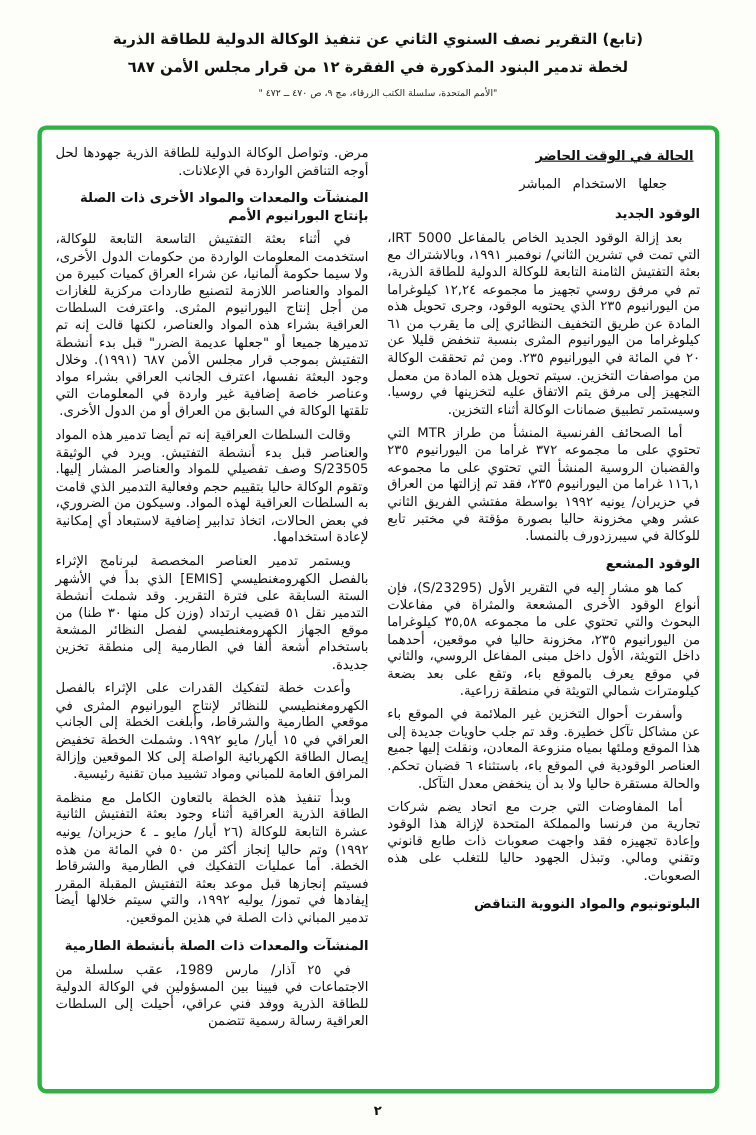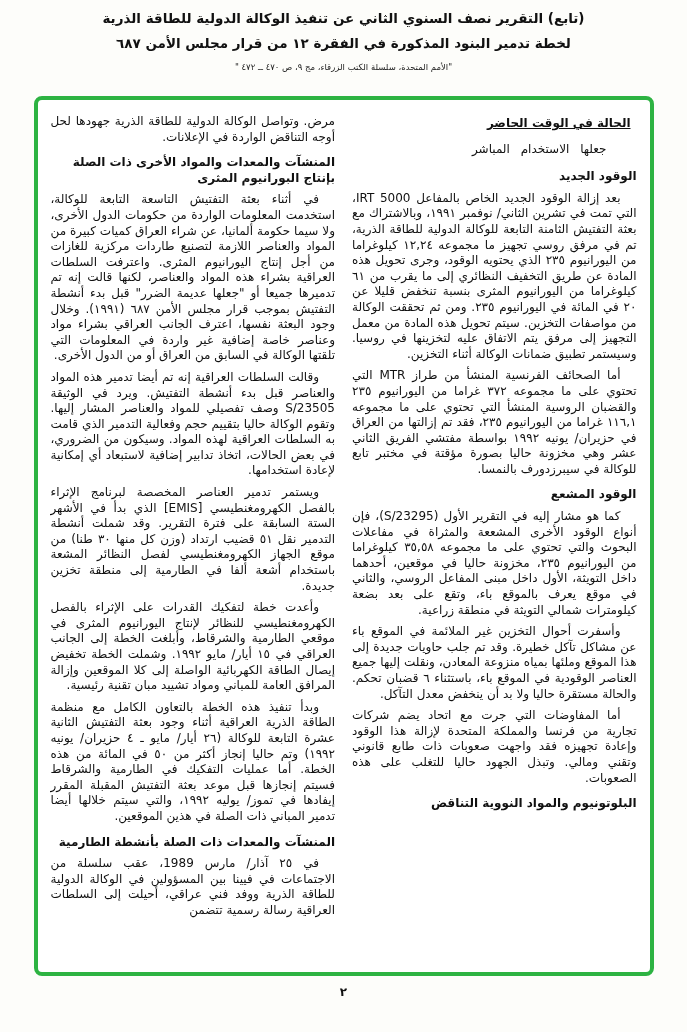--- a/index.html
+++ b/index.html
@@ -8,21 +8,21 @@
     height: 1032px;
     background: #fdfdfa;
     font-family: "DejaVu Sans", sans-serif;
     color: #111;
     overflow: hidden;
   }
   .page {
     width: 687px;
     height: 1032px;
     box-sizing: border-box;
-    padding-top: 6px;
+    padding-top: 24px;
     direction: rtl;
   }
   .doc-header { text-align: center; padding: 0 40px; }
   .doc-header .h-line1,
   .doc-header .h-line2 {
     font-weight: 700;
     font-size: 13.5px;
     line-height: 25px;
   }
   .doc-header .h-line3 {
@@ -107,21 +107,21 @@
         <p class="para">أما الصحائف الفرنسية المنشأ من طراز MTR التي تحتوي على ما مجموعه ٣٧٢ غراما من اليورانيوم ٢٣٥ والقضبان الروسية المنشأ التي تحتوي على ما مجموعه ١١٦,١ غراما من اليورانيوم ٢٣٥، فقد تم إزالتها من العراق في حزيران/ يونيه ١٩٩٢ بواسطة مفتشي الفريق الثاني عشر وهي مخزونة حاليا بصورة مؤقتة في مختبر تابع للوكالة في سيبرزدورف بالنمسا.</p>
         <div class="bold-head">الوقود المشعع</div>
         <p class="para">كما هو مشار إليه في التقرير الأول (S/23295)، فإن أنواع الوقود الأخرى المشععة والمثراة في مفاعلات البحوث والتي تحتوي على ما مجموعه ٣٥,٥٨ كيلوغراما من اليورانيوم ٢٣٥، مخزونة حاليا في موقعين، أحدهما داخل التويثة، الأول داخل مبنى المفاعل الروسي، والثاني في موقع يعرف بالموقع باء، وتقع على بعد بضعة كيلومترات شمالي التويثة في منطقة زراعية.</p>
         <p class="para">وأسفرت أحوال التخزين غير الملائمة في الموقع باء عن مشاكل تآكل خطيرة. وقد تم جلب حاويات جديدة إلى هذا الموقع وملئها بمياه منزوعة المعادن، ونقلت إليها جميع العناصر الوقودية في الموقع باء، باستثناء ٦ قضبان تحكم. والحالة مستقرة حاليا ولا بد أن ينخفض معدل التآكل.</p>
         <p class="para">أما المفاوضات التي جرت مع اتحاد يضم شركات تجارية من فرنسا والمملكة المتحدة لإزالة هذا الوقود وإعادة تجهيزه فقد واجهت صعوبات ذات طابع قانوني وتقني ومالي. وتبذل الجهود حاليا للتغلب على هذه الصعوبات.</p>
         <div class="bold-head">البلوتونيوم والمواد النووية التناقض</div>
       </div>
 
       <div class="col">
         <p class="para no-indent">مرض. وتواصل الوكالة الدولية للطاقة الذرية جهودها لحل أوجه التناقض الواردة في الإعلانات.</p>
-        <div class="bold-head">المنشآت والمعدات والمواد الأخرى ذات الصلة بإنتاج البورانيوم المثرى</div>
+        <div class="bold-head">المنشآت والمعدات والمواد الأخرى ذات الصلة بإنتاج البورانيوم الأمم</div>
         <p class="para">في أثناء بعثة التفتيش التاسعة التابعة للوكالة، استخدمت المعلومات الواردة من حكومات الدول الأخرى، ولا سيما حكومة ألمانيا، عن شراء العراق كميات كبيرة من المواد والعناصر اللازمة لتصنيع طاردات مركزية للغازات من أجل إنتاج اليورانيوم المثرى. واعترفت السلطات العراقية بشراء هذه المواد والعناصر، لكنها قالت إنه تم تدميرها جميعا أو "جعلها عديمة الضرر" قبل بدء أنشطة التفتيش بموجب قرار مجلس الأمن ٦٨٧ (١٩٩١). وخلال وجود البعثة نفسها، اعترف الجانب العراقي بشراء مواد وعناصر خاصة إضافية غير واردة في المعلومات التي تلقتها الوكالة في السابق من العراق أو من الدول الأخرى.</p>
         <p class="para">وقالت السلطات العراقية إنه تم أيضا تدمير هذه المواد والعناصر قبل بدء أنشطة التفتيش. ويرد في الوثيقة S/23505 وصف تفصيلي للمواد والعناصر المشار إليها. وتقوم الوكالة حاليا بتقييم حجم وفعالية التدمير الذي قامت به السلطات العراقية لهذه المواد. وسيكون من الضروري، في بعض الحالات، اتخاذ تدابير إضافية لاستبعاد أي إمكانية لإعادة استخدامها.</p>
         <p class="para">ويستمر تدمير العناصر المخصصة لبرنامج الإثراء بالفصل الكهرومغنطيسي [EMIS] الذي بدأ في الأشهر الستة السابقة على فترة التقرير. وقد شملت أنشطة التدمير نقل ٥١ قضيب ارتداد (وزن كل منها ٣٠ طنا) من موقع الجهاز الكهرومغنطيسي لفصل النظائر المشعة باستخدام أشعة ألفا في الطارمية إلى منطقة تخزين جديدة.</p>
         <p class="para">وأعدت خطة لتفكيك القدرات على الإثراء بالفصل الكهرومغنطيسي للنظائر لإنتاج اليورانيوم المثرى في موقعي الطارمية والشرقاط، وأبلغت الخطة إلى الجانب العراقي في ١٥ أيار/ مايو ١٩٩٢. وشملت الخطة تخفيض إيصال الطاقة الكهربائية الواصلة إلى كلا الموقعين وإزالة المرافق العامة للمباني ومواد تشييد مبان تقنية رئيسية.</p>
         <p class="para">وبدأ تنفيذ هذه الخطة بالتعاون الكامل مع منظمة الطاقة الذرية العراقية أثناء وجود بعثة التفتيش الثانية عشرة التابعة للوكالة (٢٦ أيار/ مايو ـ ٤ حزيران/ يونيه ١٩٩٢) وتم حاليا إنجاز أكثر من ٥٠ في المائة من هذه الخطة. أما عمليات التفكيك في الطارمية والشرقاط فسيتم إنجازها قبل موعد بعثة التفتيش المقبلة المقرر إيفادها في تموز/ يوليه ١٩٩٢، والتي سيتم خلالها أيضا تدمير المباني ذات الصلة في هذين الموقعين.</p>
         <div class="bold-head">المنشآت والمعدات ذات الصلة بأنشطة الطارمية</div>
         <p class="para">في ٢٥ آذار/ مارس 1989، عقب سلسلة من الاجتماعات في فيينا بين المسؤولين في الوكالة الدولية للطاقة الذرية ووفد فني عراقي، أحيلت إلى السلطات العراقية رسالة رسمية تتضمن</p>
       </div>
 
     </div>

